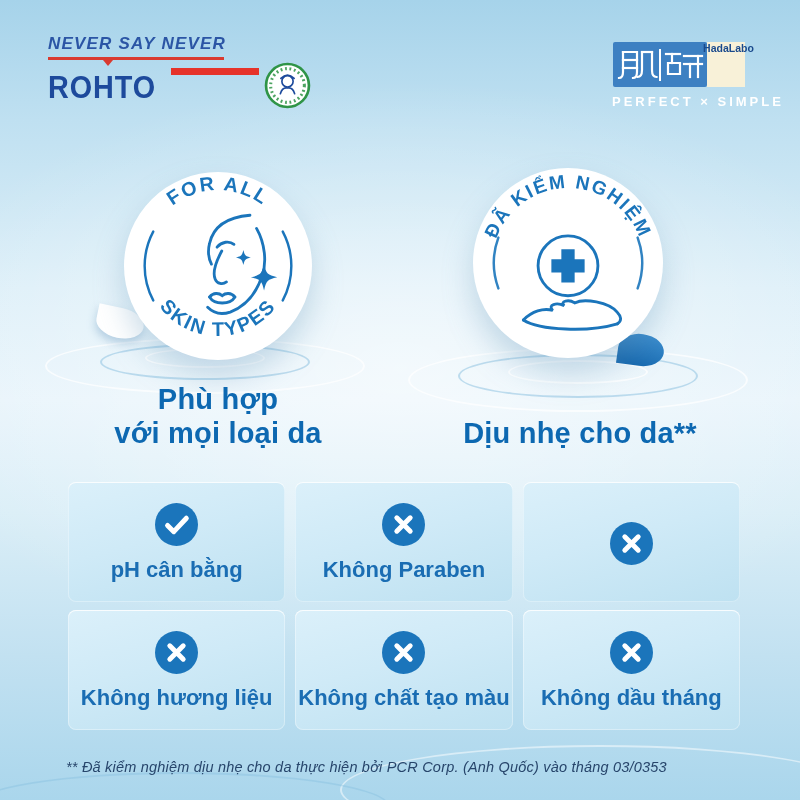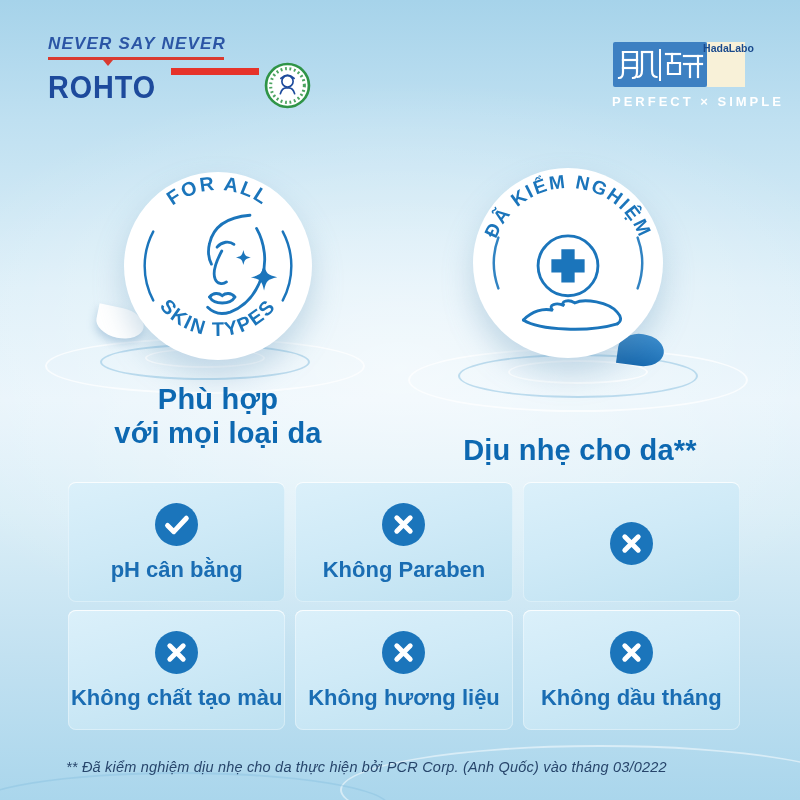--- a/index.html
+++ b/index.html
@@ -47,21 +47,21 @@
   #badge1 { left:124px; top:172px; width:188px; height:188px; }
   #badge2 { left:473px; top:168px; width:190px; height:190px; }
   .badge svg { width:100%; height:100%; display:block; }
   .arc-text { font-family:"Liberation Sans","DejaVu Sans",sans-serif; font-weight:700;
     fill:#1b75bb; letter-spacing:2px; }
 
   
   .caption { position:absolute; text-align:center; color:#0d68b1; font-weight:700;
     font-size:29px; line-height:1.17; letter-spacing:.2px; }
   #cap1 { left:68px; top:383px; width:300px; }
-  #cap2 { left:425px; top:434px; width:310px; }
+  #cap2 { left:425px; top:417px; width:310px; }
 
   
   .grid { position:absolute; left:68px; top:482px; width:672px;
     display:grid; grid-template-columns:repeat(3,1fr); gap:8px 10px; }
   .cell { height:120px; border-radius:8px;
     background:linear-gradient(165deg,#dbf0fa 0%,#cfeaf7 45%,#bee1f1 100%);
     box-shadow:inset 0 1px 0 rgba(255,255,255,.75), inset 0 0 0 1px rgba(255,255,255,.35);
     display:flex; flex-direction:column; align-items:center; justify-content:center;
     gap:11px; padding-top:2px; }
   .feat-icon svg { width:43px; height:43px; display:block; }
@@ -231,40 +231,40 @@
       </span>
     </div>
 
     <div class="cell">
       <span class="feat-icon">
         <svg viewBox="0 0 48 48">
           <circle cx="24" cy="24" r="24" fill="#1b75bb"></circle>
           <path d="M16.5 16.5 L31.5 31.5 M31.5 16.5 L16.5 31.5" fill="none" stroke="#fff" stroke-width="5.5" stroke-linecap="round"></path>
         </svg>
       </span>
+      <span class="feat-label">Không hương liệu</span>
+    </div>
+
+    <div class="cell">
+      <span class="feat-icon">
+        <svg viewBox="0 0 48 48">
+          <circle cx="24" cy="24" r="24" fill="#1b75bb"></circle>
+          <path d="M16.5 16.5 L31.5 31.5 M31.5 16.5 L16.5 31.5" fill="none" stroke="#fff" stroke-width="5.5" stroke-linecap="round"></path>
+        </svg>
+      </span>
       <span class="feat-label">Không chất tạo màu</span>
     </div>
 
     <div class="cell">
       <span class="feat-icon">
         <svg viewBox="0 0 48 48">
           <circle cx="24" cy="24" r="24" fill="#1b75bb"></circle>
           <path d="M16.5 16.5 L31.5 31.5 M31.5 16.5 L16.5 31.5" fill="none" stroke="#fff" stroke-width="5.5" stroke-linecap="round"></path>
         </svg>
       </span>
-      <span class="feat-label">Không hương liệu</span>
-    </div>
-
-    <div class="cell">
-      <span class="feat-icon">
-        <svg viewBox="0 0 48 48">
-          <circle cx="24" cy="24" r="24" fill="#1b75bb"></circle>
-          <path d="M16.5 16.5 L31.5 31.5 M31.5 16.5 L16.5 31.5" fill="none" stroke="#fff" stroke-width="5.5" stroke-linecap="round"></path>
-        </svg>
-      </span>
       <span class="feat-label">Không dầu tháng</span>
     </div>
 
   </div>
 
-  <div class="footnote">** Đã kiểm nghiệm dịu nhẹ cho da thực hiện bởi PCR Corp. (Anh Quốc) vào tháng 03/0222</div>
+  <div class="footnote">** Đã kiểm nghiệm dịu nhẹ cho da thực hiện bởi PCR Corp. (Anh Quốc) vào tháng 03/0353</div>
 
 </div>
 
 </body></html>

